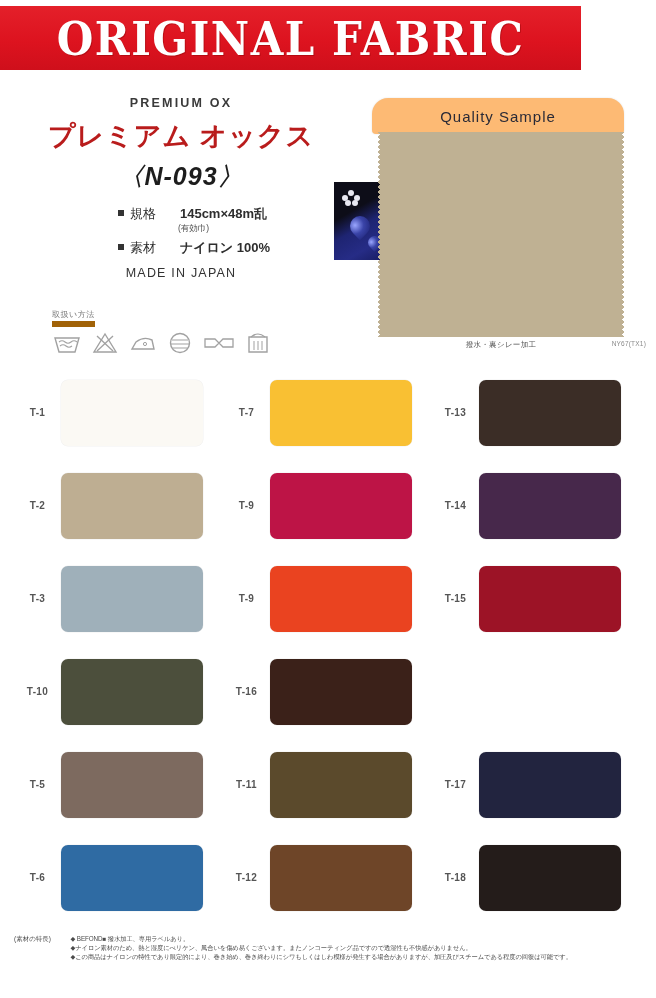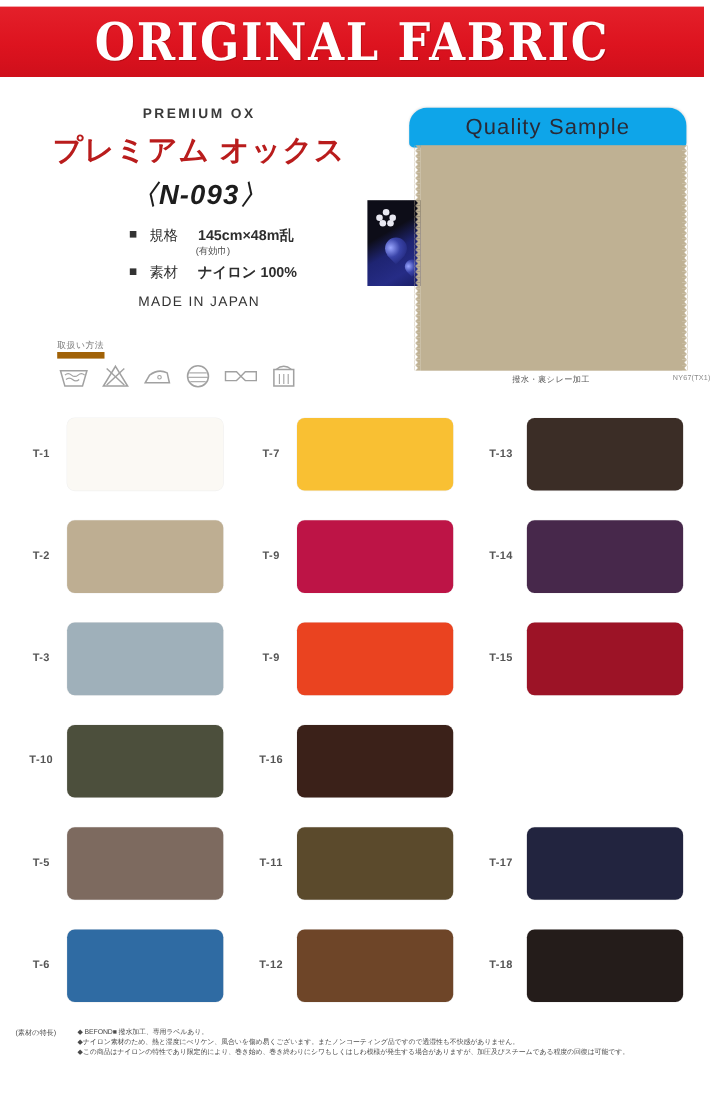--- a/index.html
+++ b/index.html
@@ -13,21 +13,21 @@
     position: relative;
     font-family: "Liberation Sans", "DejaVu Sans", sans-serif;
     color: #2b2b2b;
     overflow: hidden;
   }
 
   
   .banner {
     position: absolute;
     left: 0; top: 6px;
-    width: 640px; height: 64px;
+    width: 581px; height: 64px;
     background: linear-gradient(180deg,#e4202a 0%, #dd131f 55%, #cf0f1b 100%);
     display: flex;
     align-items: center;
     justify-content: center;
   }
   .banner-title {
     font-family: "DejaVu Serif", "Liberation Serif", serif;
     font-weight: bold;
     font-size: 42px;
     letter-spacing: 1.5px;
@@ -78,21 +78,21 @@
     white-space: nowrap;
     line-height: 1.35;
   }
   .spec-bullet {
     display: inline-block;
     width: 6px; height: 6px;
     background: #333;
     margin-right: 6px;
     vertical-align: 2px;
   }
-  .spec-label { display: inline-block; min-width: 38px; text-align: center; }
+  .spec-label { display: inline-block; min-width: 38px; }
   .spec-value { margin-left: 12px; font-weight: bold; }
   .spec-sub {
     font-size: 8.5px;
     color: #4a4a4a;
     margin: 0 0 4px 60px;
   }
   .made-in {
     font-size: 12.5px;
     letter-spacing: 1.2px;
     color: #333;
@@ -119,27 +119,27 @@
     align-items: center;
     gap: 9px;
   }
   .care-icon { opacity: 0.55; }
 
   
   .qs-label {
     position: absolute;
     left: 372px; top: 98px;
     width: 252px; height: 36px;
-    background: #0ea5e9;
+    background: #fdba74;
     border-radius: 16px 16px 4px 4px;
     box-shadow: 0 0 2px rgba(0,0,0,0.12);
     display: flex;
     align-items: center;
     justify-content: center;
-    font-size: 20px;
+    font-size: 15px;
     letter-spacing: 1px;
     color: #2a2a36;
   }
   .qs-swatch {
     position: absolute;
     left: 382px; top: 132px;
     width: 238px; height: 205px;
     background: #bfb193;
   }
   .qs-swatch::before,

